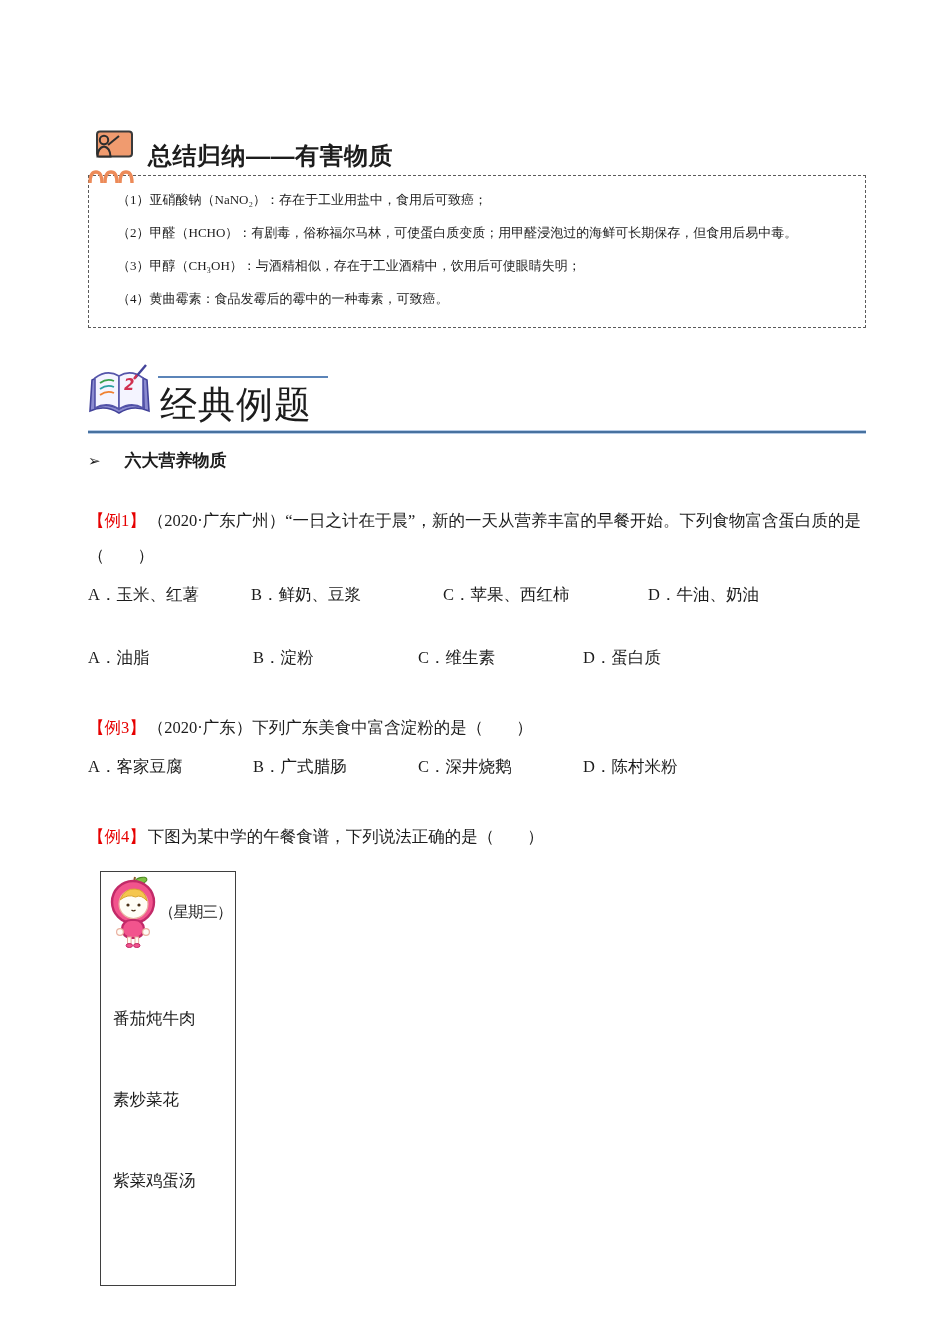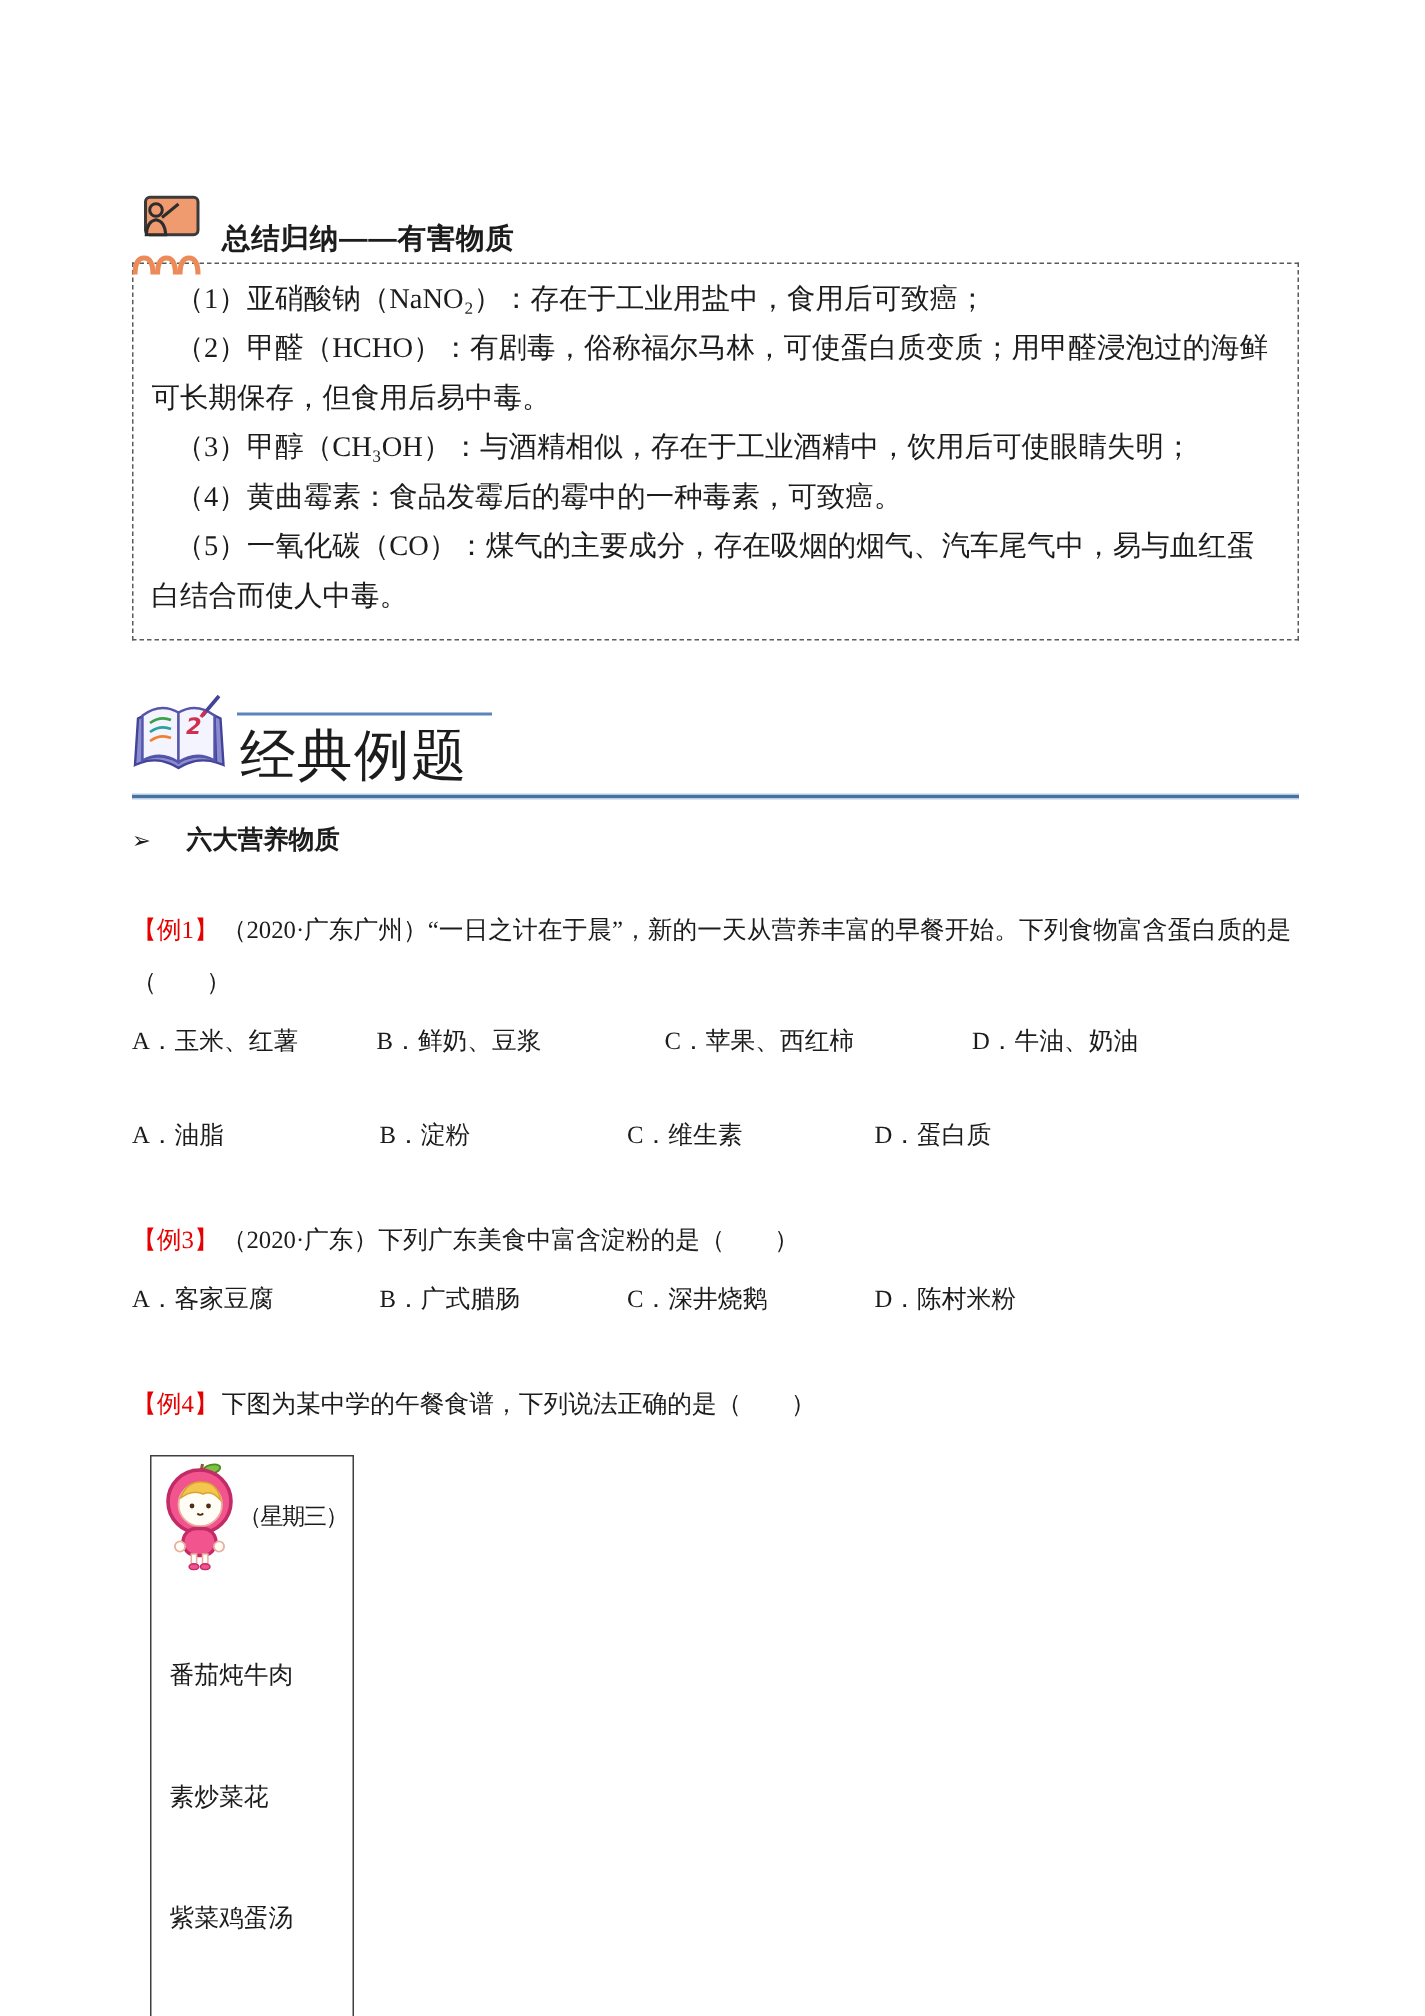--- a/index.html
+++ b/index.html
@@ -11,27 +11,27 @@
 
   
   .intro-line{font-size:16.5px;margin:0;white-space:pre-wrap;}
   .intro-line sub{font-size:11px;line-height:0;}
 
   
   .summary-header{display:flex;align-items:flex-end;gap:14px;margin-top:28px;position:relative;z-index:2;}
   .pres-icon svg{width:46px;height:54px;display:block;}
   .summary-title{
     font-family:"Liberation Sans","DejaVu Sans",sans-serif;font-weight:bold;
-    font-size:19px;padding-bottom:12px;letter-spacing:.5px;
+    font-size:24px;padding-bottom:12px;letter-spacing:.5px;
   }
 
   
   .dashed-box{
     border:1.6px dashed #5a5a5a;margin-top:-9px;
-    padding:7px 16px 12px 12px;font-size:19px;
+    padding:7px 16px 12px 12px;font-size:13px;
   }
   .dashed-box p{margin:0;line-height:33px;text-indent:16px;white-space:pre-wrap;}
 
   
   .section-header{margin-top:36px;display:flex;align-items:flex-start;gap:6px;}
   .book-icon svg{width:64px;height:58px;display:block;}
   .section-title{
     font-family:"Liberation Sans","DejaVu Sans",sans-serif;font-size:37px;
     border-top:2.5px solid #5b84b8;padding:2px 16px 0 2px;margin-top:12px;letter-spacing:1px;
   }
@@ -89,21 +89,20 @@
       </svg>
     </span>
     <span class="summary-title">总结归纳——有害物质</span>
   </div>
 
   <div class="dashed-box">
     <p>（1）亚硝酸钠（NaNO₂）：存在于工业用盐中，食用后可致癌；</p>
     <p>（2）甲醛（HCHO）：有剧毒，俗称福尔马林，可使蛋白质变质；用甲醛浸泡过的海鲜可长期保存，但食用后易中毒。</p>
     <p>（3）甲醇（CH₃OH）：与酒精相似，存在于工业酒精中，饮用后可使眼睛失明；</p>
     <p>（4）黄曲霉素：食品发霉后的霉中的一种毒素，可致癌。</p>
-    <p>（5）一氧化碳（CO）：煤气的主要成分，存在吸烟的烟气、汽车尾气中，易与血红蛋白结合而使人中毒。</p>
   </div>
 
   <div class="section-header">
     <span class="book-icon">
       <svg viewBox="0 0 64 58">
         <path d="M4 16 L2 47 Q17 40 31 49 Q45 40 61 47 L59 16 L55 14 L56 44 Q44 38 31 45 Q18 38 7 44 L8 14 Z" fill="#8b8bd0" stroke="#43439a" stroke-width="1.6"></path>
         <path d="M7 14 Q19 5 31 12 L31 45 Q19 37 7 44 Z" fill="#f4f4ff" stroke="#5555aa" stroke-width="1.6"></path>
         <path d="M55 14 Q43 5 31 12 L31 45 Q43 37 55 44 Z" fill="#f4f4ff" stroke="#5555aa" stroke-width="1.6"></path>
         <path d="M12 19 Q19 14 26 17" fill="none" stroke="#3aa14a" stroke-width="1.8"></path>
         <path d="M12 25 Q19 20 26 23" fill="none" stroke="#2aa0a0" stroke-width="1.8"></path>

